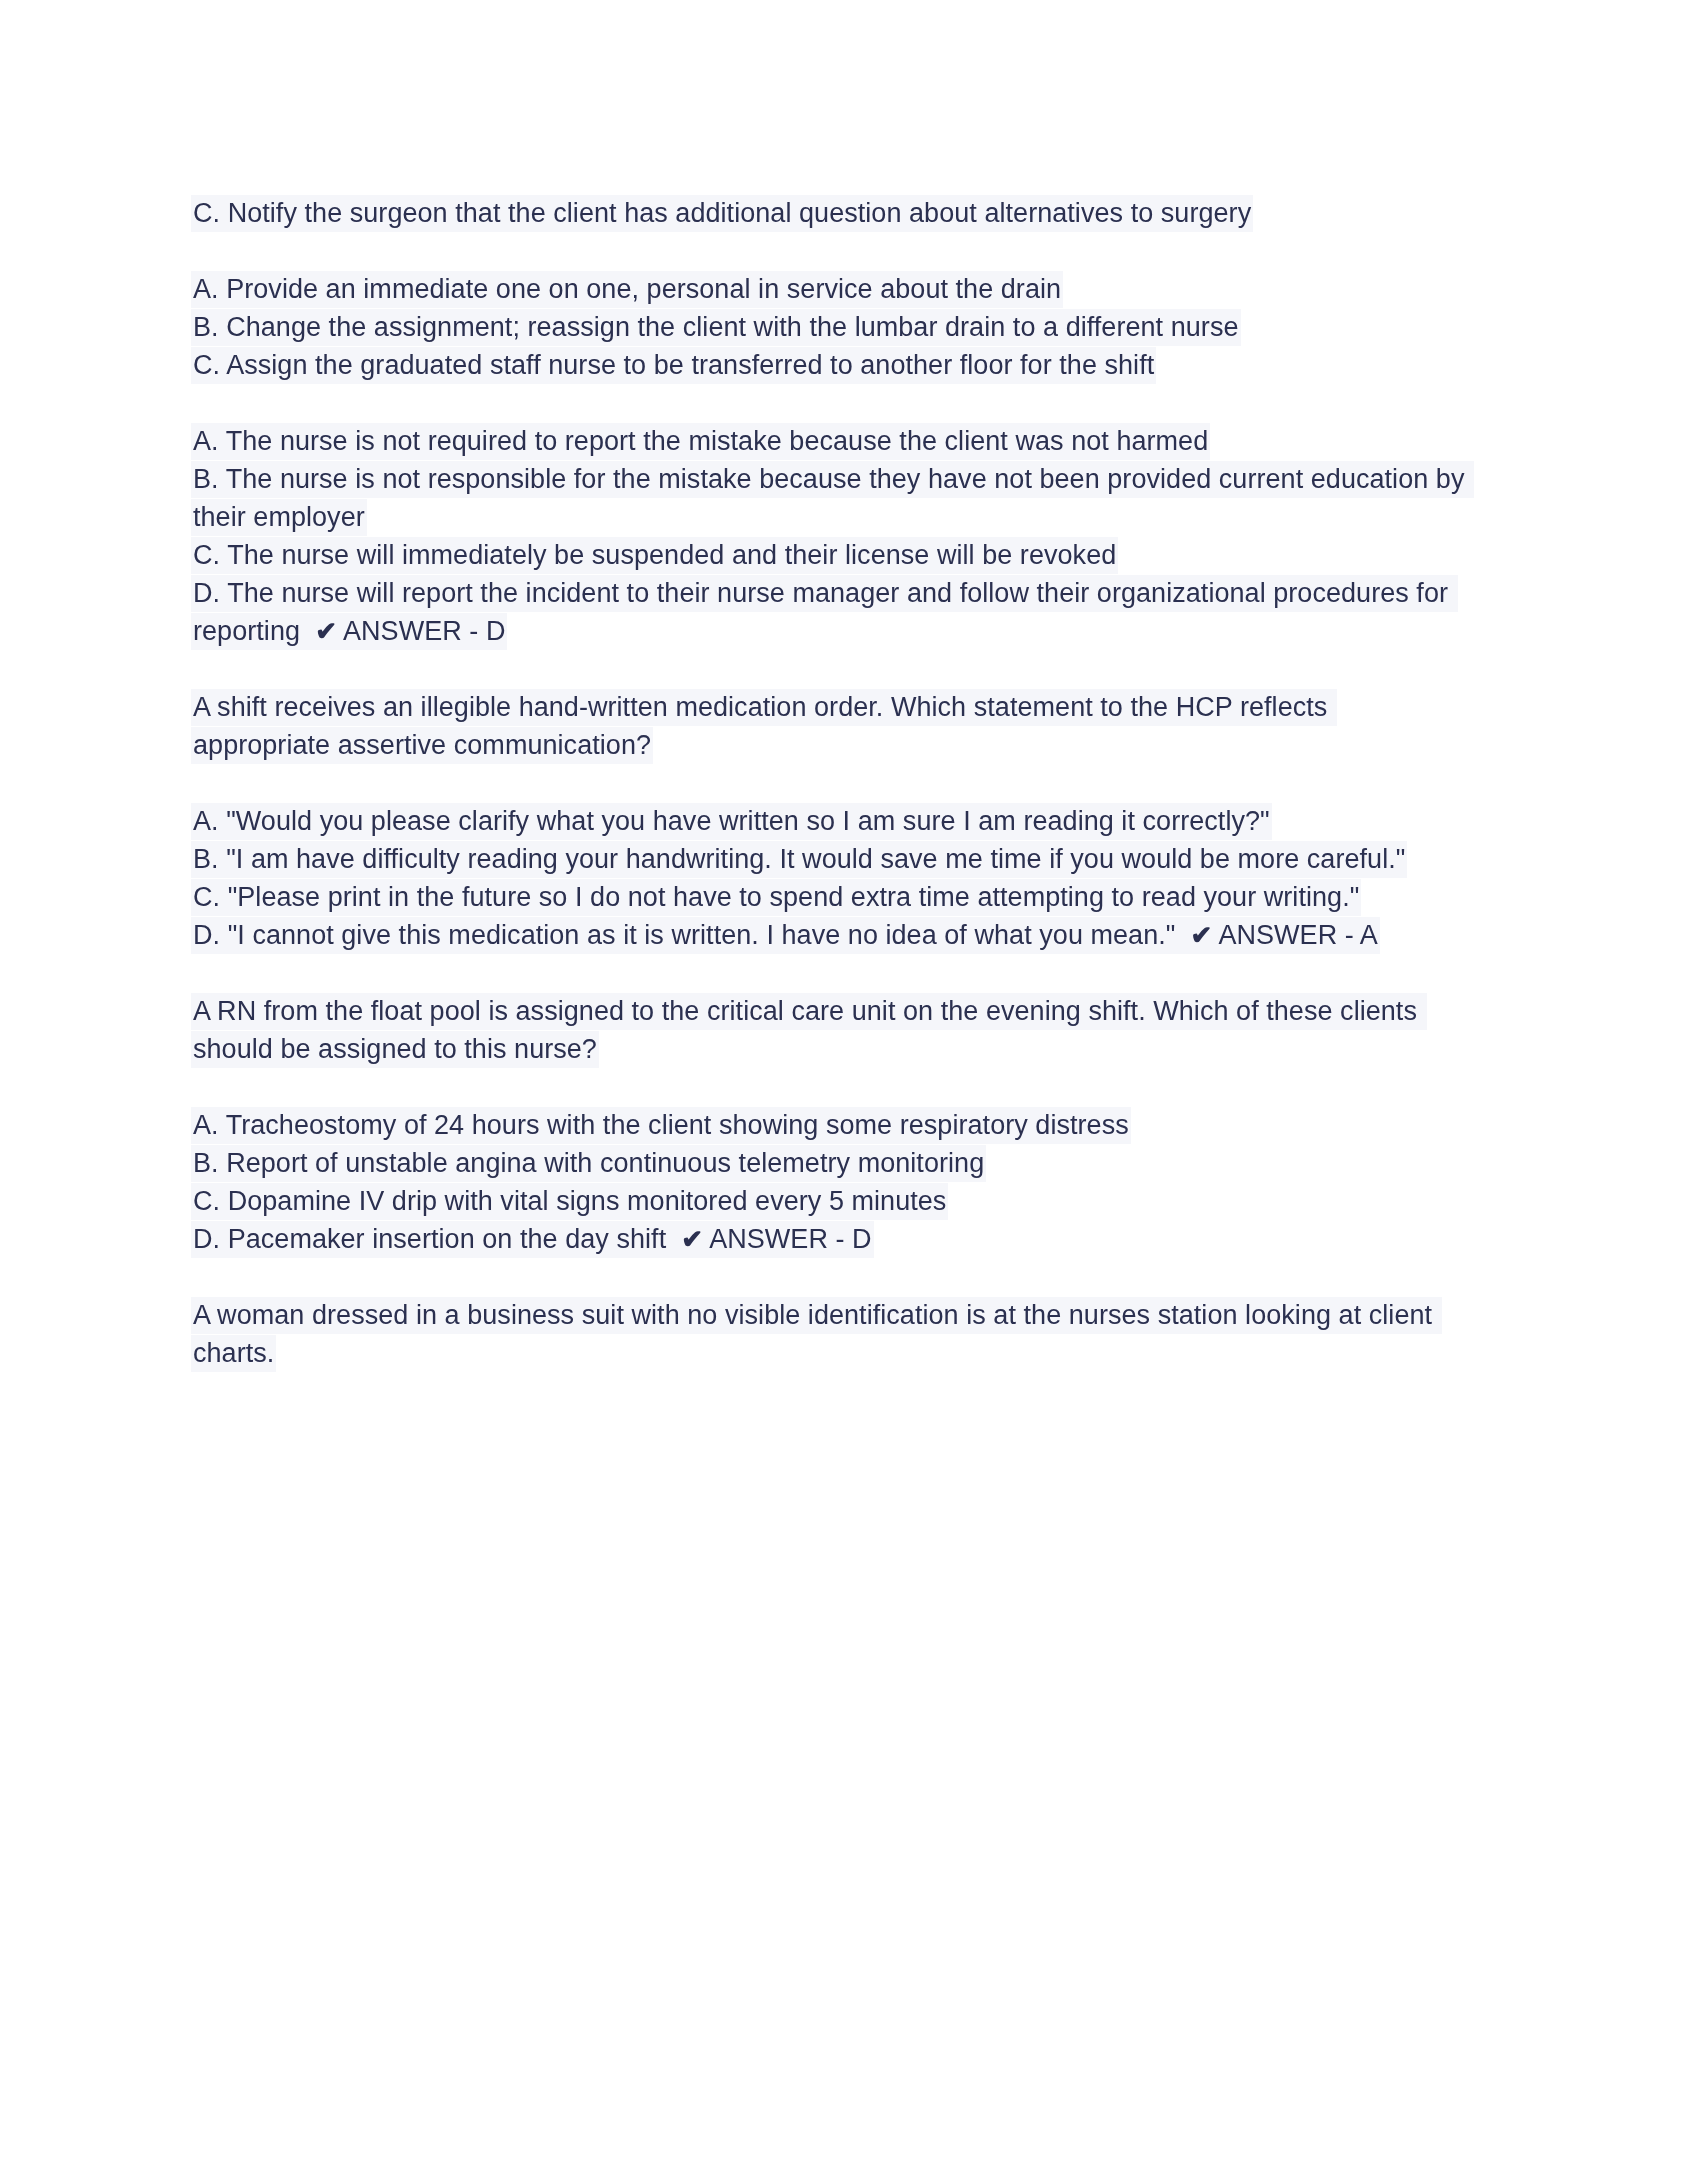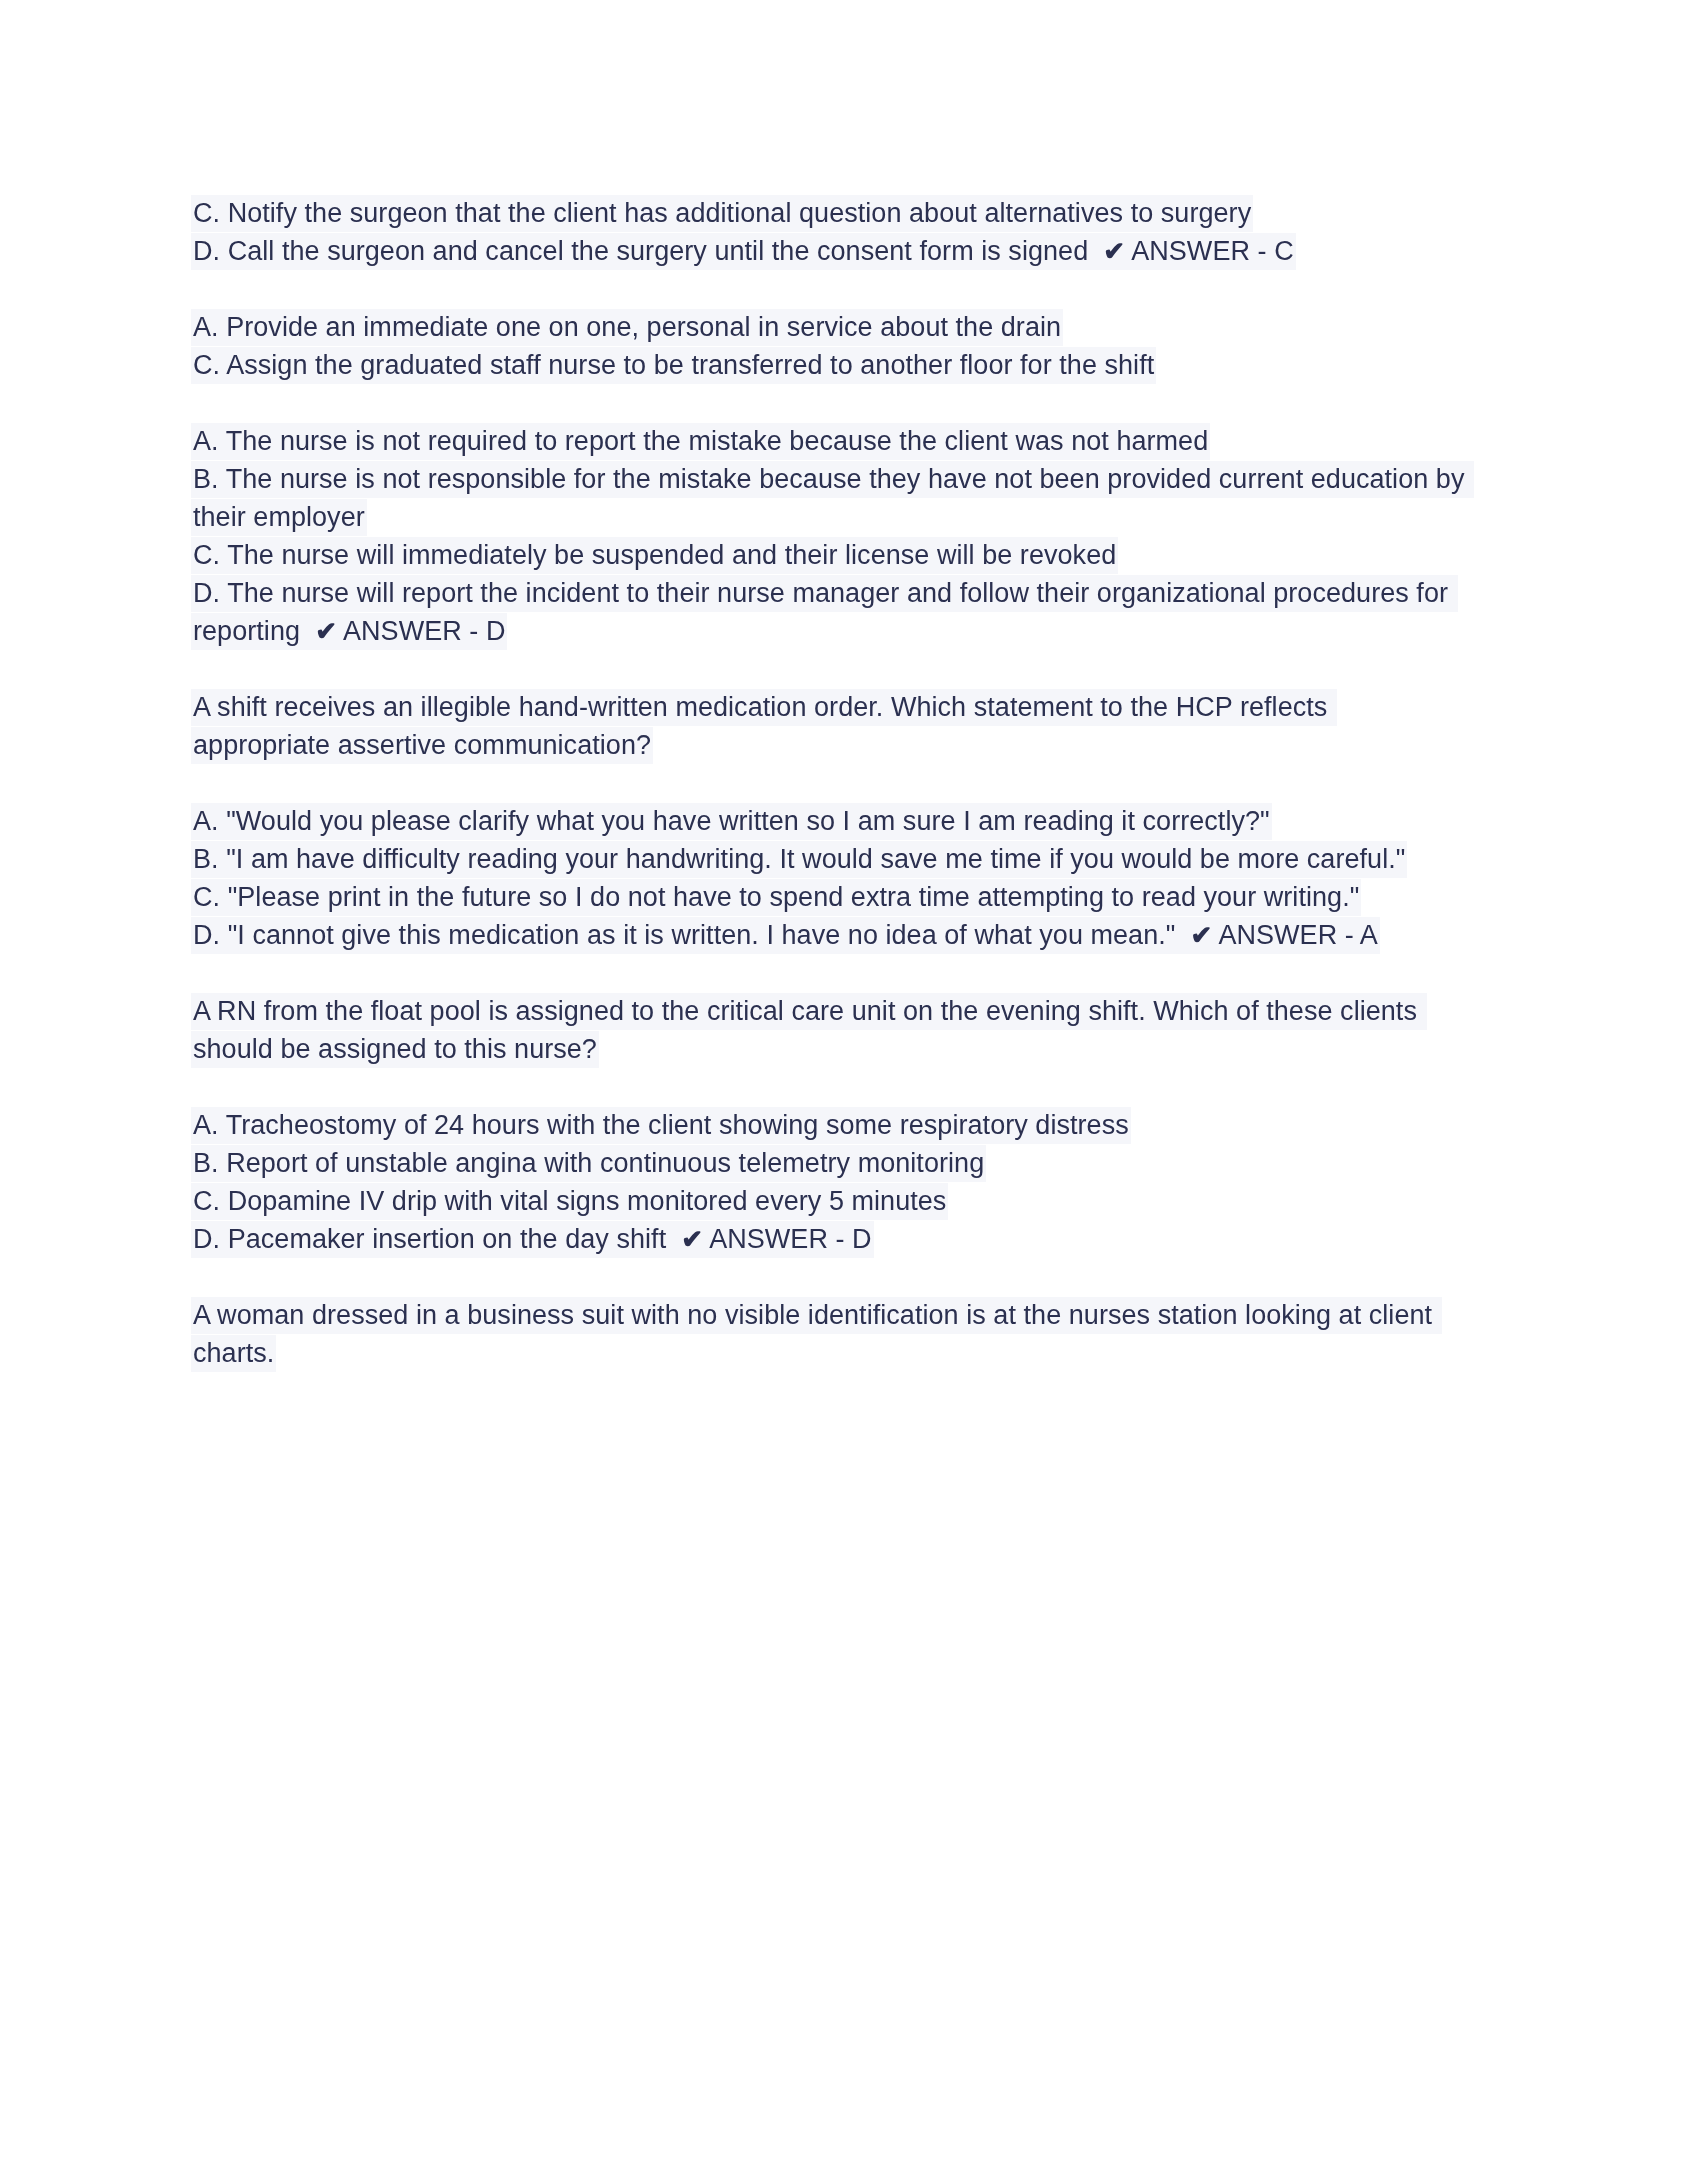--- a/index.html
+++ b/index.html
@@ -53,24 +53,24 @@
     letter-spacing: 0;
   }
 </style>
 </head>
 <body>
 
 <div class="page">
   <div class="doc-body" id="doc-body">
       <p class="block">
         <span class="line"><span class="hl">C. Notify the surgeon that the client has additional question about alternatives to surgery</span></span>
-        <span class="line"><span class="hl">D. Call the surgeon and cancel the surgery until the consent form is signed  </span><span class="hl check">✔</span><span class="hl"> ANSWER - C</span></span>
       </p>
       <p class="block">
         <span class="line"><span class="hl">A. Provide an immediate one on one, personal in service about the drain</span></span>
+        <span class="line"><span class="hl">B. Change the assignment; reassign the client with the lumbar drain to a different nurse</span></span>
         <span class="line"><span class="hl">C. Assign the graduated staff nurse to be transferred to another floor for the shift</span></span>
       </p>
       <p class="block">
         <span class="line"><span class="hl">A. The nurse is not required to report the mistake because the client was not harmed</span></span>
         <span class="line"><span class="hl">B. The nurse is not responsible for the mistake because they have not been provided current education by their employer</span></span>
         <span class="line"><span class="hl">C. The nurse will immediately be suspended and their license will be revoked</span></span>
         <span class="line"><span class="hl">D. The nurse will report the incident to their nurse manager and follow their organizational procedures for reporting  </span><span class="hl check">✔</span><span class="hl"> ANSWER - D</span></span>
       </p>
       <p class="block">
         <span class="line"><span class="hl">A shift receives an illegible hand-written medication order. Which statement to the HCP reflects appropriate assertive communication?</span></span>

